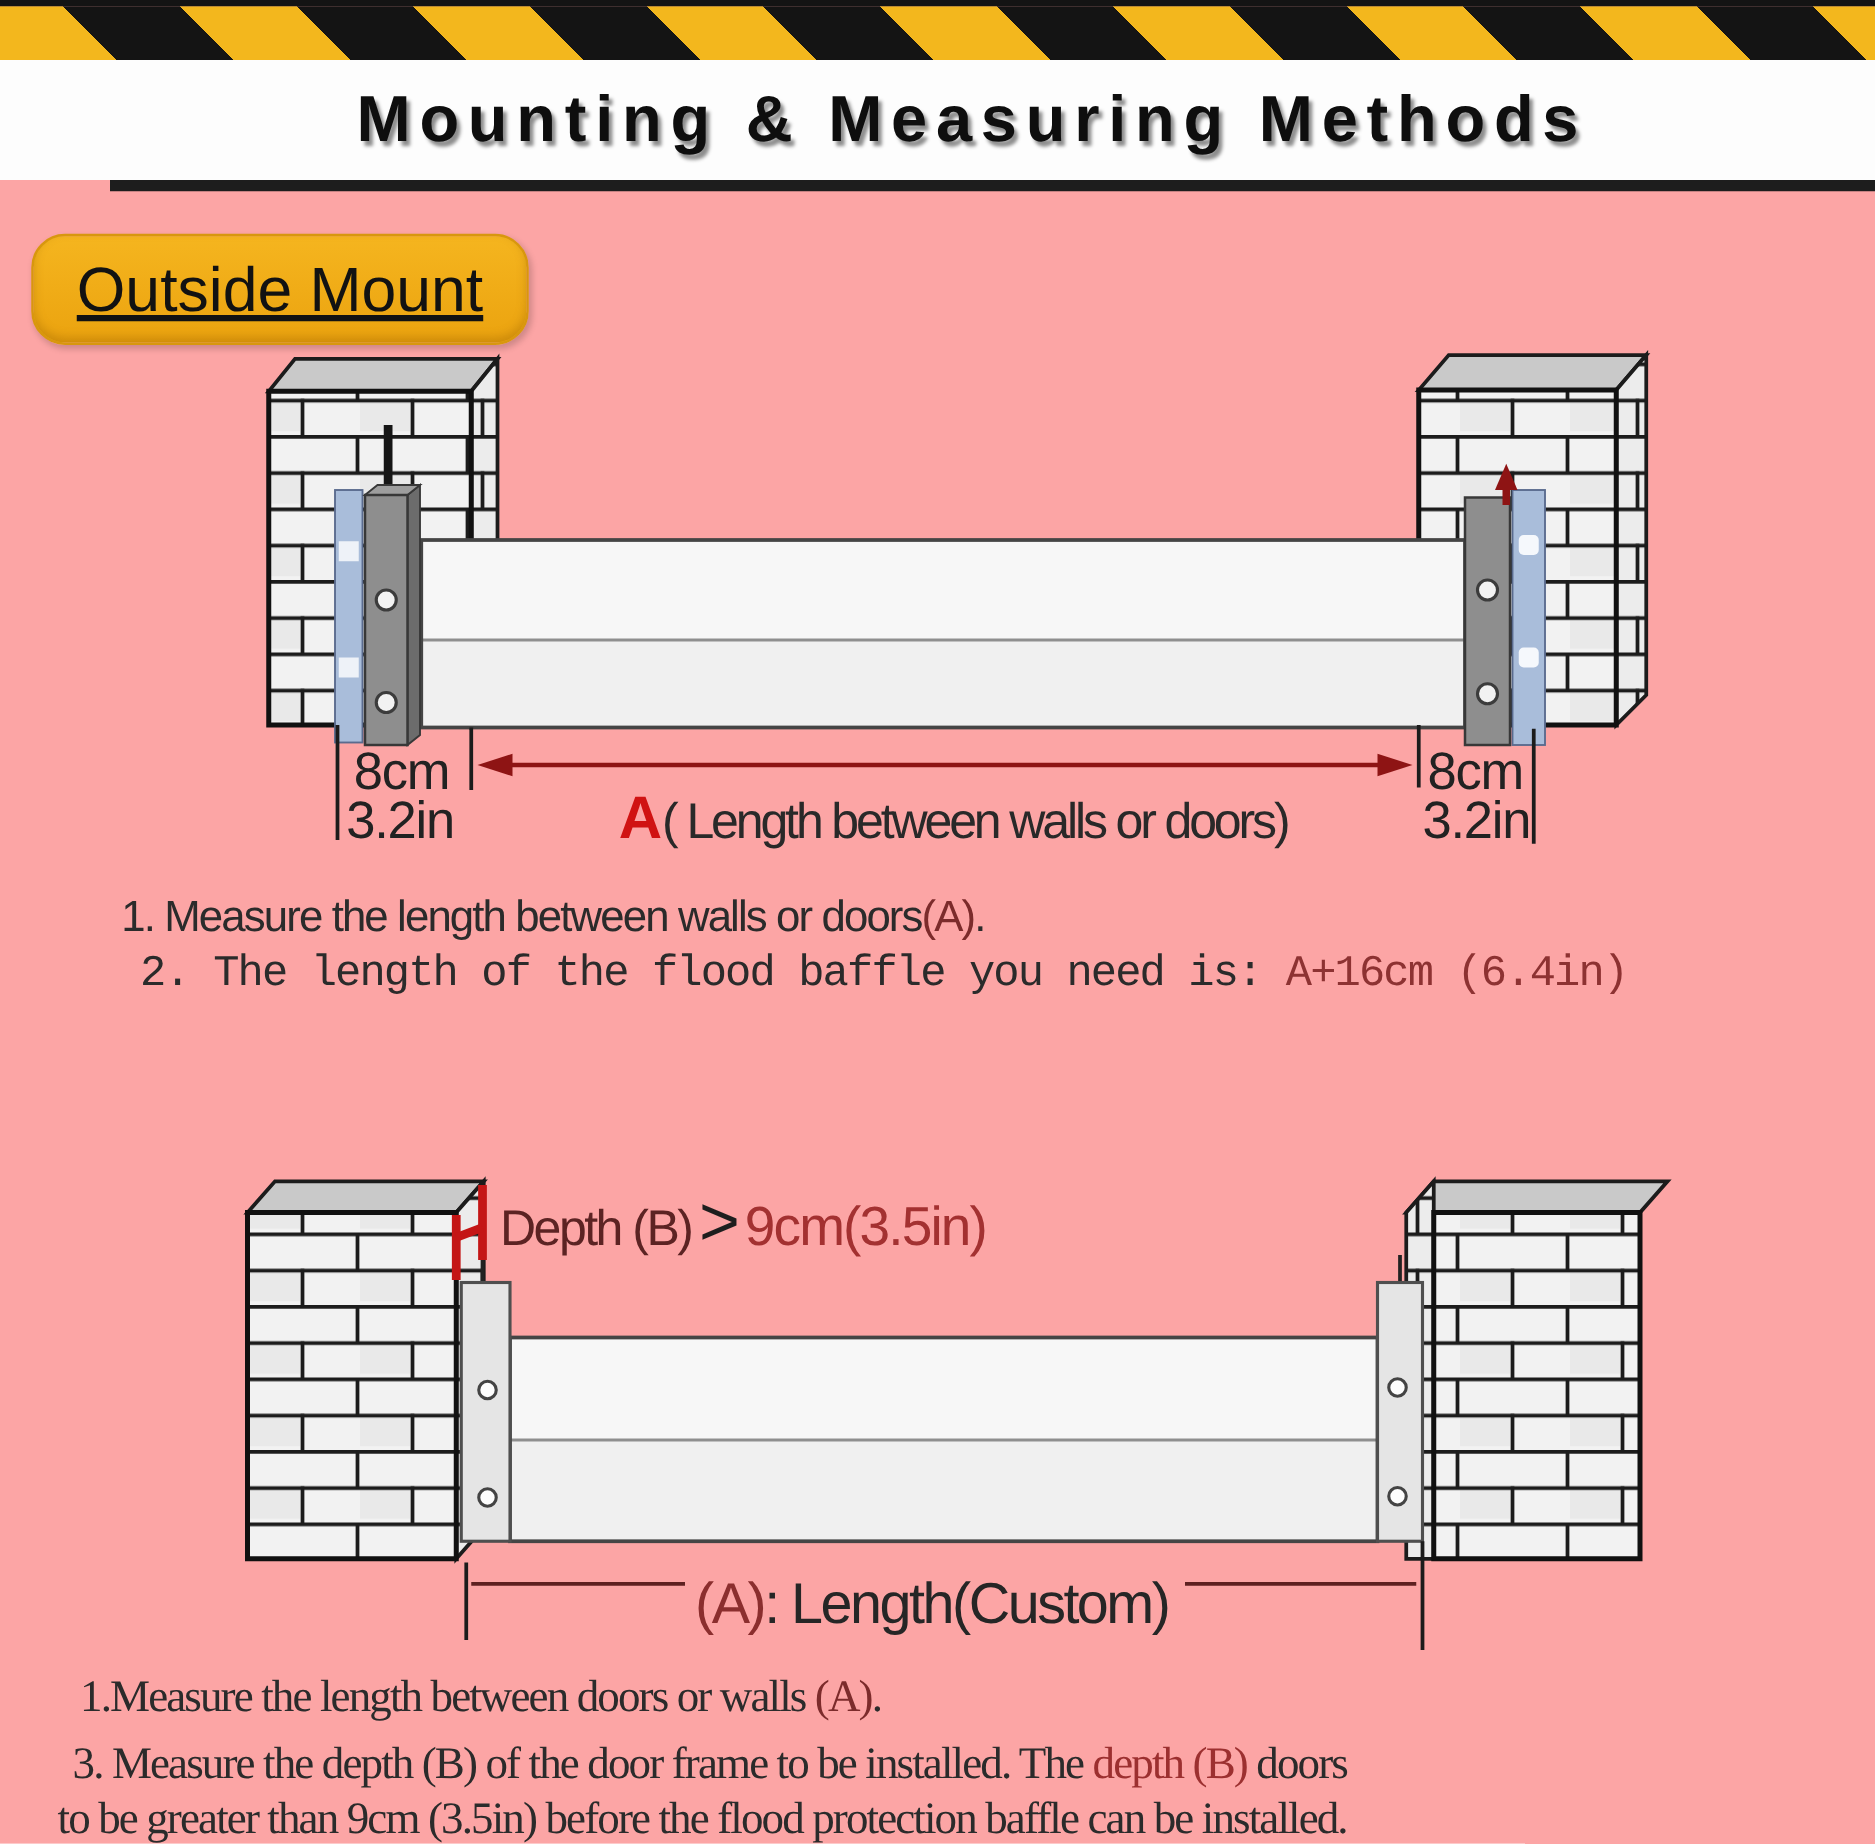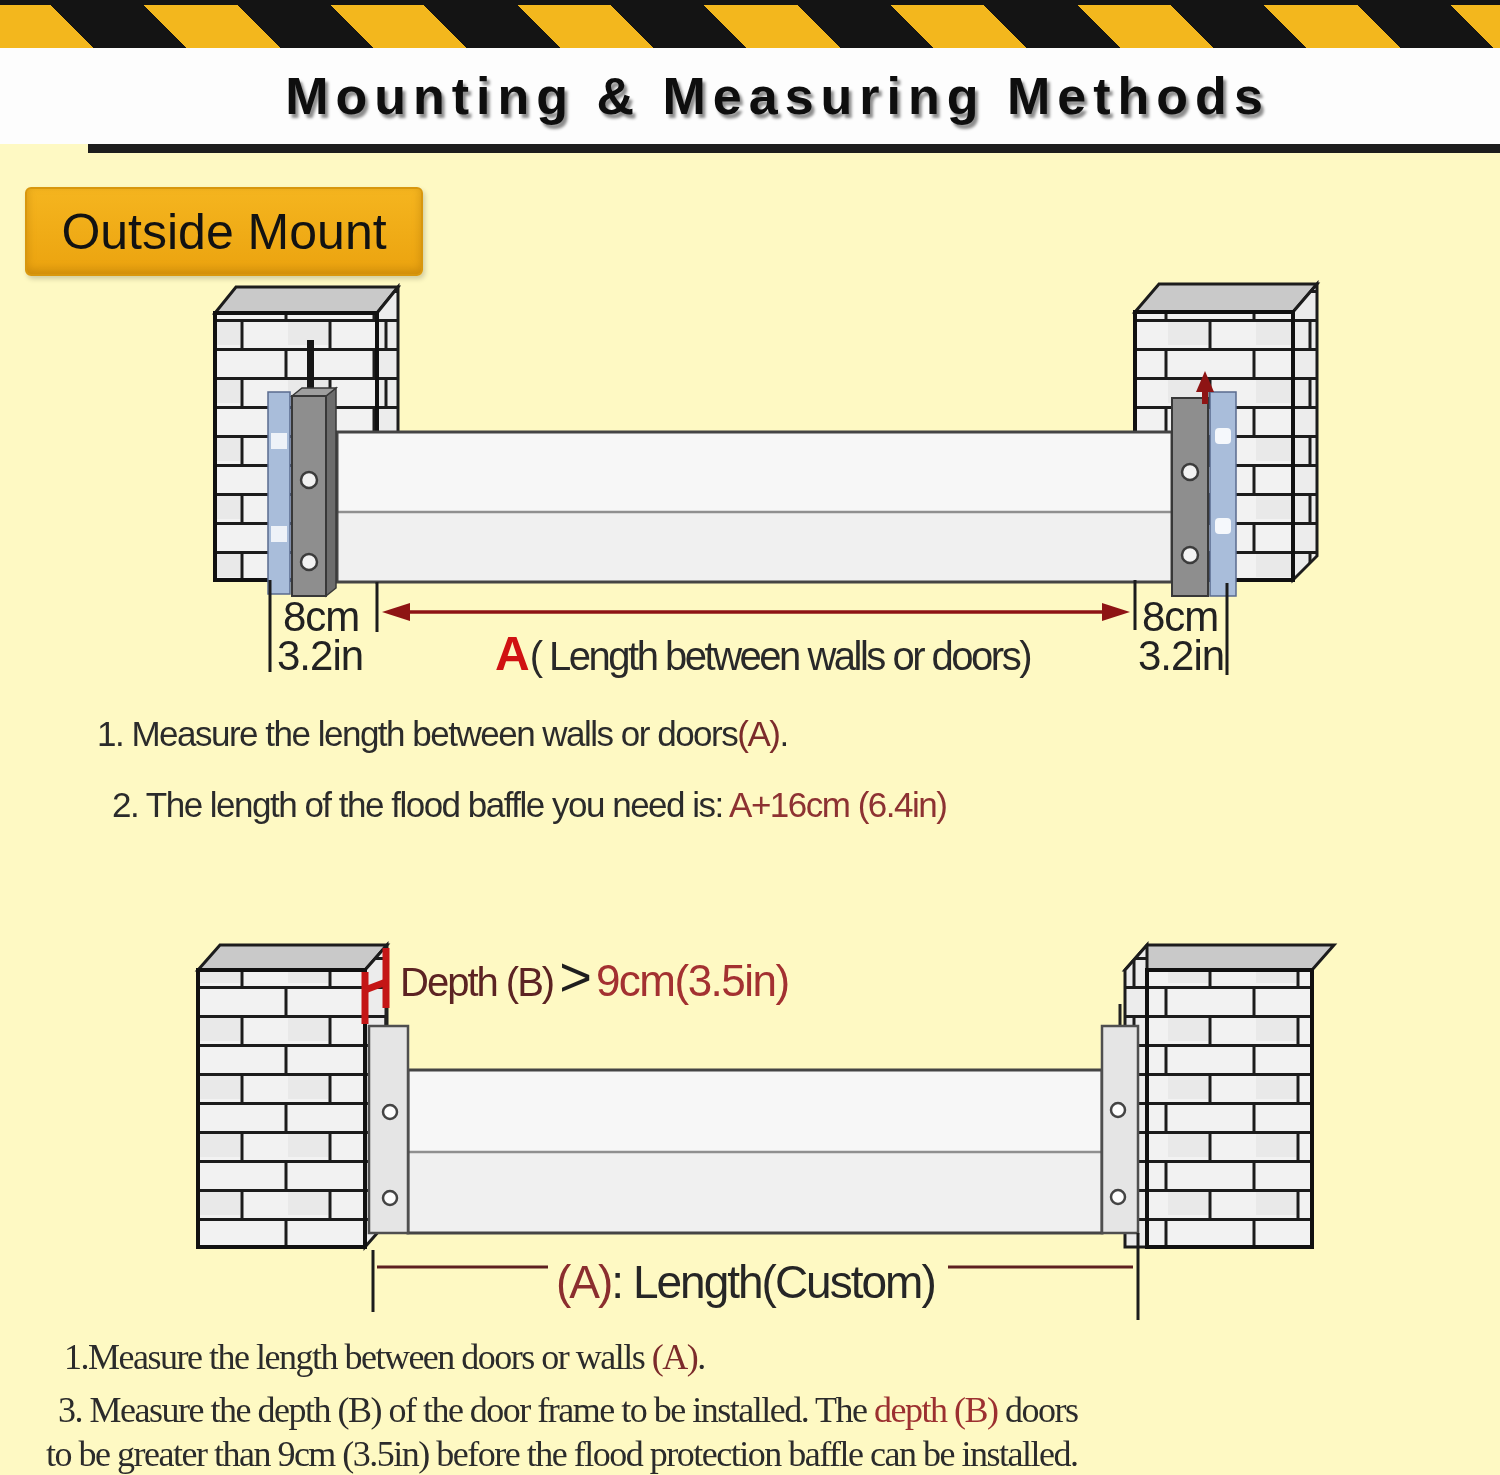--- a/index.html
+++ b/index.html
@@ -1,41 +1,42 @@
 <!DOCTYPE html>
 <html><head>
 <meta charset="utf-8">
 <style>
   html,body{margin:0;padding:0;background:#ffffff;}
   .page{
-    position:relative;width:1500px;height:1475px;background:#fef9c3;overflow:hidden;
+    position:relative;width:1500px;height:1475px;background:#fca5a5;overflow:hidden;
     font-family:"Liberation Sans", sans-serif;color:#2b2b2b;
   }
   
   .tape{
     position:absolute;left:0;top:0;width:1500px;height:48px;
     background:repeating-linear-gradient(45deg,#f3b71d 0 66px,#141414 66px 132px);
     border-top:5px solid #141414;box-sizing:border-box;
   }
   .title-band{
     position:absolute;left:0;top:48px;width:1500px;height:96px;background:#fdfdfd;
     display:flex;align-items:center;justify-content:center;
   }
   .title-band h1{
     margin:0;font-size:52px;font-weight:700;letter-spacing:7px;color:#0e0e0e;
     text-indent:55px;text-shadow:3px 4px 3px rgba(0,0,0,0.45);white-space:nowrap;
   }
   .title-underline{position:absolute;left:88px;top:144px;width:1412px;height:9px;background:#1d1d1d;}
   
   .badge{
-    position:absolute;left:25px;width:398px;height:89px;border-radius:6px;
+    position:absolute;left:25px;width:398px;height:89px;border-radius:27px;
     background:linear-gradient(#f5b51f,#eba30f);border:2px solid #d8970e;box-sizing:border-box;
     display:flex;align-items:center;justify-content:center;
     font-size:50px;color:#121212;letter-spacing:0px;white-space:nowrap;
     box-shadow:2px 3px 5px rgba(0,0,0,0.18), inset 0 -4px 8px rgba(150,95,0,0.35);
+    text-decoration:underline;
   }
   .badge-outside{top:187px;}
   .badge-inside{top:838px;}
   
   .diagram{position:absolute;left:0;}
   .diagram-outside{top:280px;width:1500px;height:430px;}
   .diagram-inside{top:930px;width:1500px;height:400px;}
   
   .step{
     position:absolute;margin:0;font-size:35px;letter-spacing:-1.5px;color:#2b2b2b;white-space:nowrap;
@@ -134,21 +135,21 @@
 
     <text x="283" y="631" font-size="42" letter-spacing="-1" fill="#222222">8cm</text>
     <text x="277" y="670" font-size="42" letter-spacing="-1" fill="#222222">3.2in</text>
     <text x="1142" y="631" font-size="42" letter-spacing="-1" fill="#222222">8cm</text>
     <text x="1138" y="670" font-size="42" letter-spacing="-1" fill="#222222">3.2in</text>
     <text x="495" y="670" font-size="40" letter-spacing="-2.5" fill="#292929"><tspan font-size="48" font-weight="bold" fill="#d01212" letter-spacing="0">A</tspan><tspan>( Length between walls or doors)</tspan></text>
   </svg>
 
   <div class="steps steps-outside">
     <p class="step" style="left:97px;top:714px;"><span>1. Measure the length between walls or doors</span><span class="accent-a">(A)</span><span>.</span></p>
-    <p class="step" style="left:112px;top:785px;"><span>2. The length of the flood baffle you need is: </span><span class="accent-maroon">A+16cm (6.4in)</span><span></span></p>
+    <p class="step" style="left:112px;top:759px;font-family:Liberation Mono, monospace;"><span>2. The length of the flood baffle you need is: </span><span class="accent-maroon">A+16cm (6.4in)</span><span></span></p>
   </div>
 
 
   <svg class="diagram diagram-inside" viewBox="0 930 1500 400" xmlns="http://www.w3.org/2000/svg">
     <defs>
       <pattern id="pbrick2" width="88" height="58" patternUnits="userSpaceOnUse">
         <rect width="88" height="58" fill="#f2f2f2"></rect>
         <rect x="24" y="32" width="40" height="23" fill="#e9e9e9"></rect>
         <path d="M0 1.5H88 M0 30.5H88" stroke="#1c1c1c" stroke-width="3" fill="none"></path>
         <path d="M22 0V30 M66 29V58" stroke="#1c1c1c" stroke-width="3" fill="none"></path>

